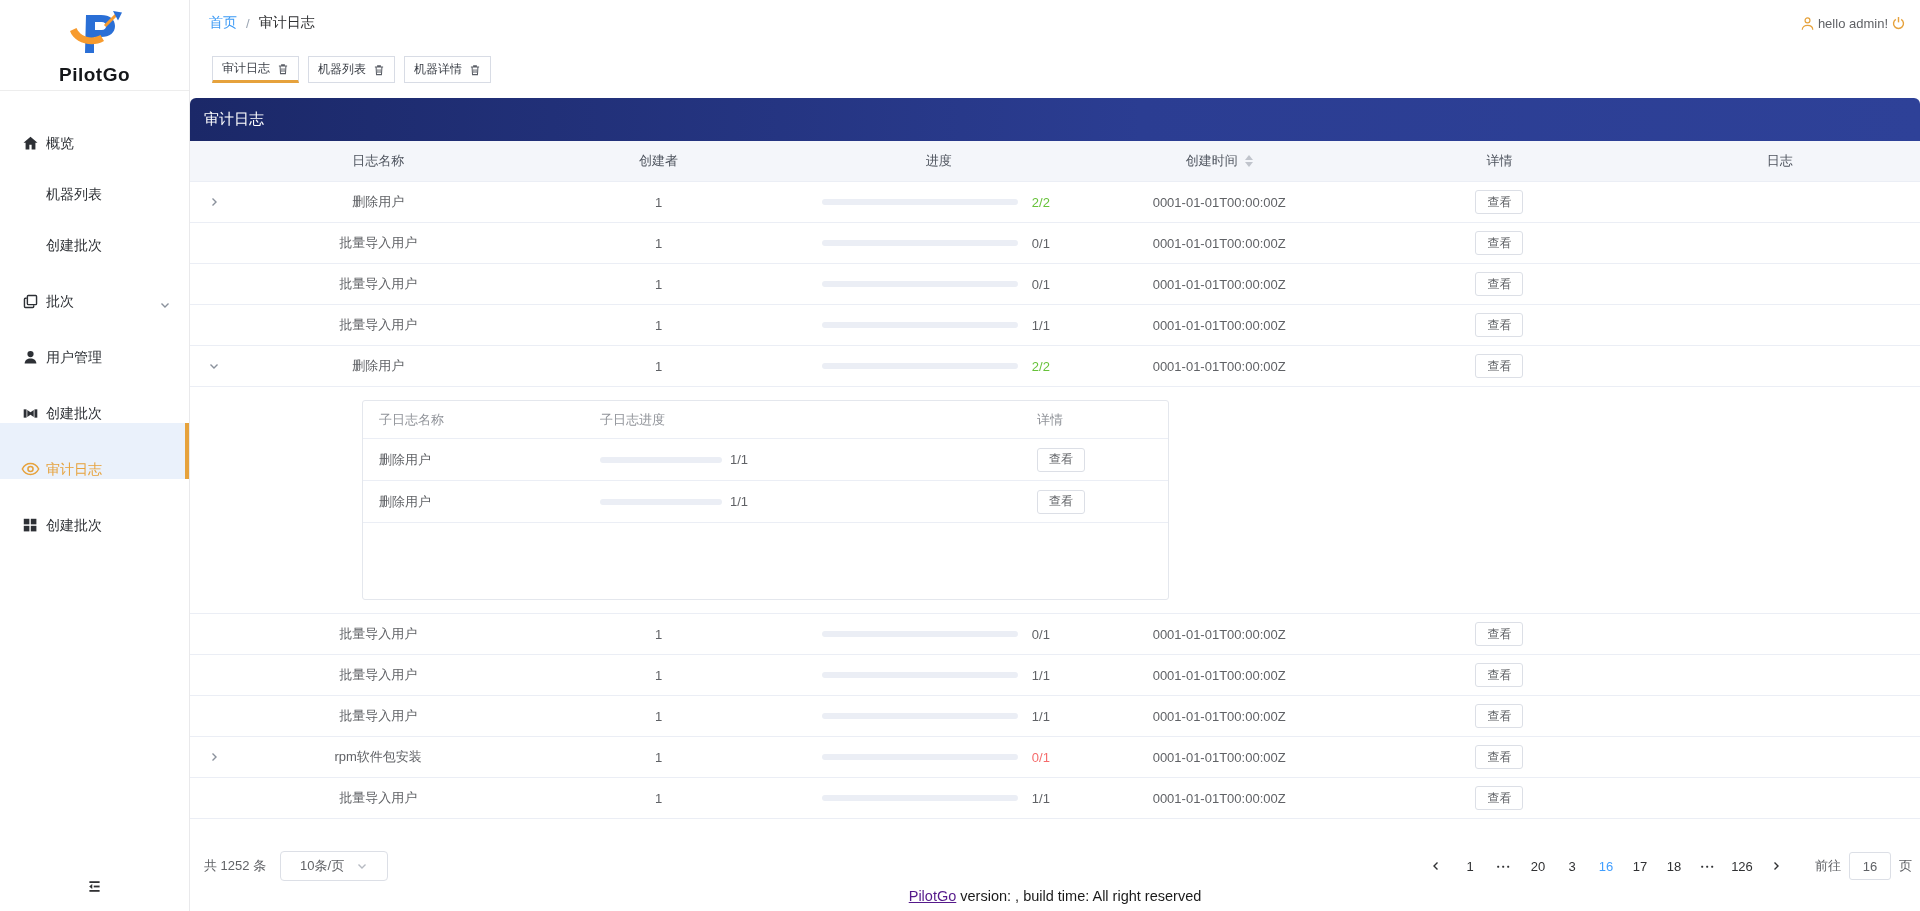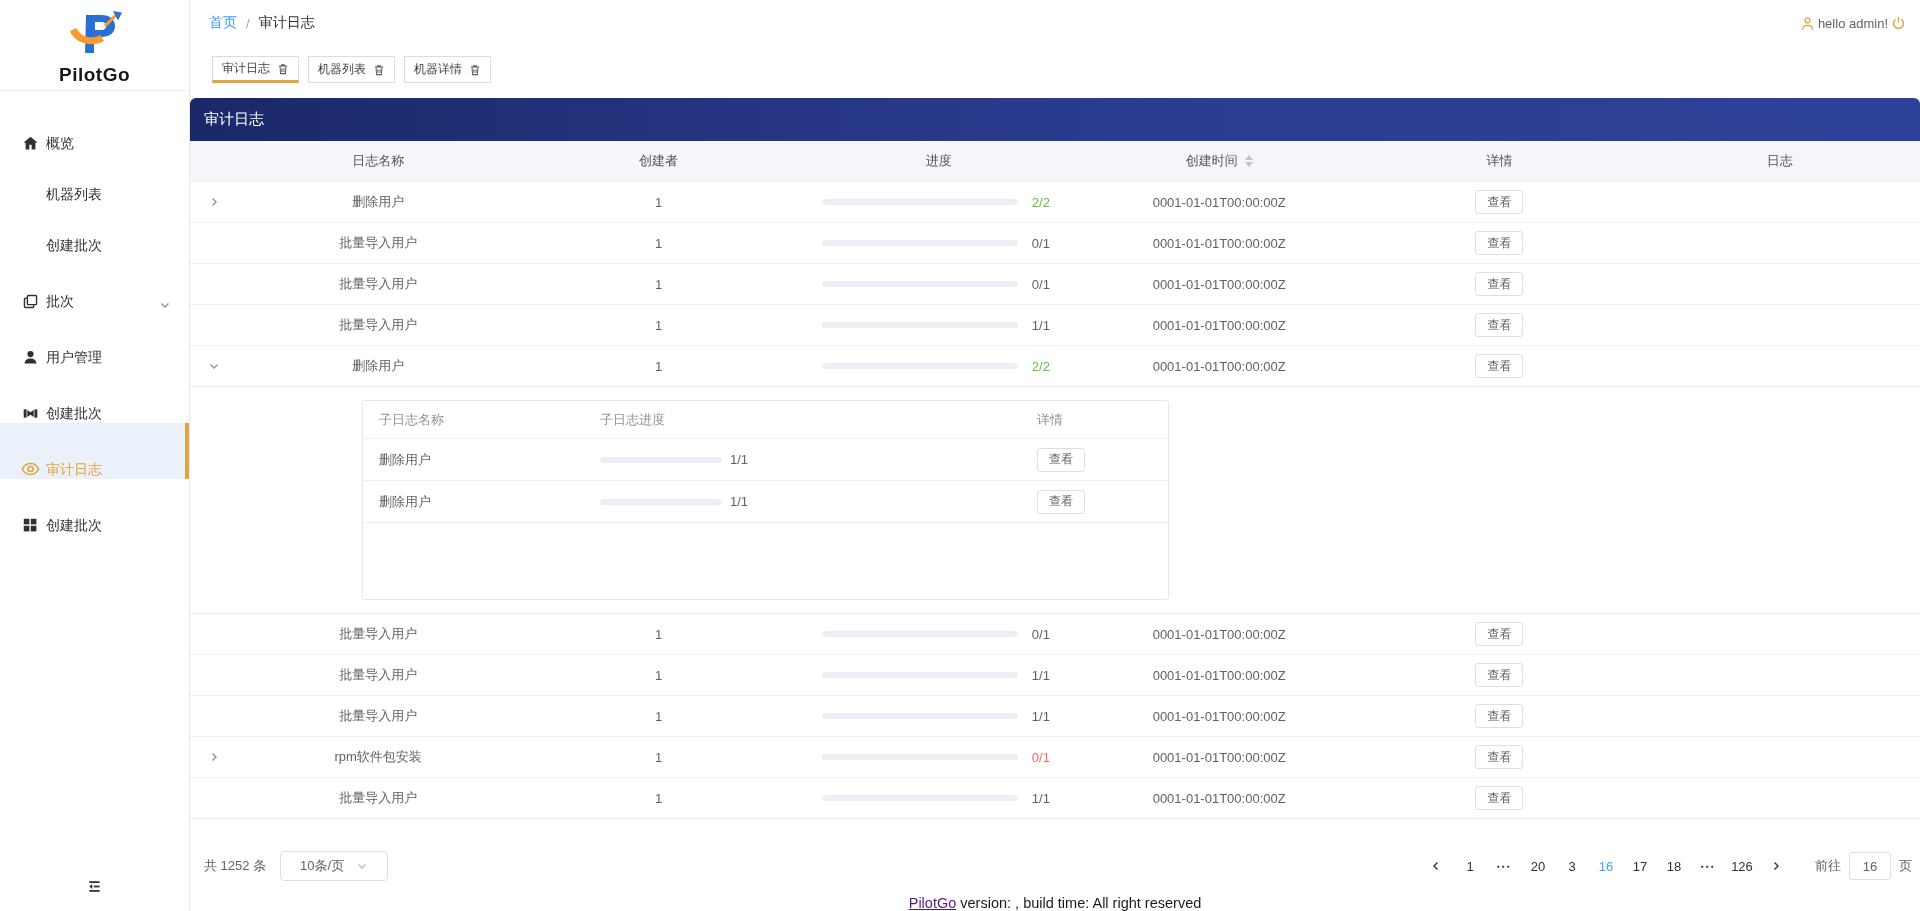--- a/index.html
+++ b/index.html
@@ -78,21 +78,21 @@
   .pager-right { display:flex; align-items:center; }
   .pager { display:flex; align-items:center; font-size:13px; color:#303133; }
   .page-item { min-width:25px; height:28px; display:flex; align-items:center; justify-content:center; margin:0 4.5px; cursor:pointer; }
   .page-item.active { color:#409EFF; }
   .page-item.ellipsis { font-size:9px; letter-spacing:1px; color:#303133; }
   .page-chev { color:#303133; display:inline-flex; }
   .goto-label { margin:0 8px 0 22px; font-size:13px; color:#606266; }
   .goto-input { width:42px; height:28px; border:1px solid #dcdfe6; border-radius:3px; text-align:center; font-size:13px; color:#606266; outline:none; font-family:inherit; }
   .goto-suffix { margin-left:8px; font-size:13px; color:#606266; }
 
-  .footer { text-align:center; margin-top:9px; font-size:14.5px; color:#1b1b1b; }
+  .footer { text-align:center; margin-top:2px; font-size:14.5px; color:#1b1b1b; }
   .footer a { color:#551A8B; text-decoration:underline; cursor:pointer; }
 </style>
 </head>
 <body>
 
 <div class="app">
 
   <aside class="sidebar">
     <div class="logo-area">
       <svg width="62" height="54" viewBox="0 0 62 54">

